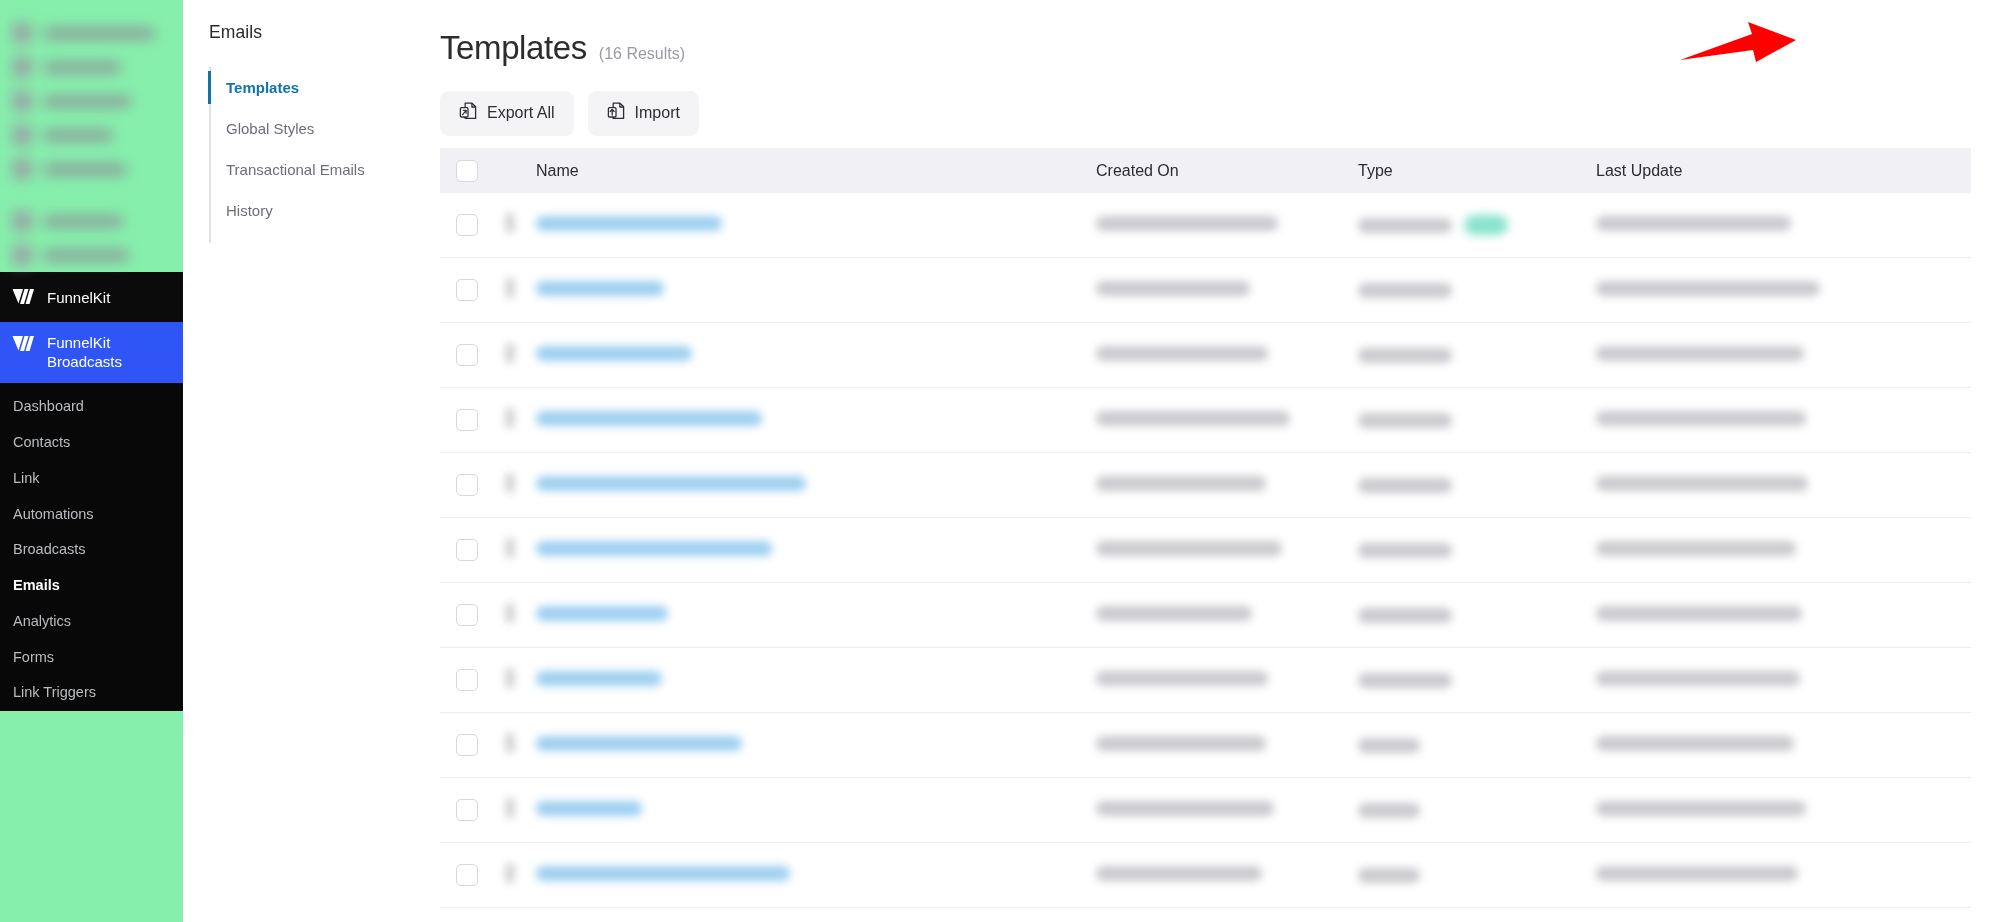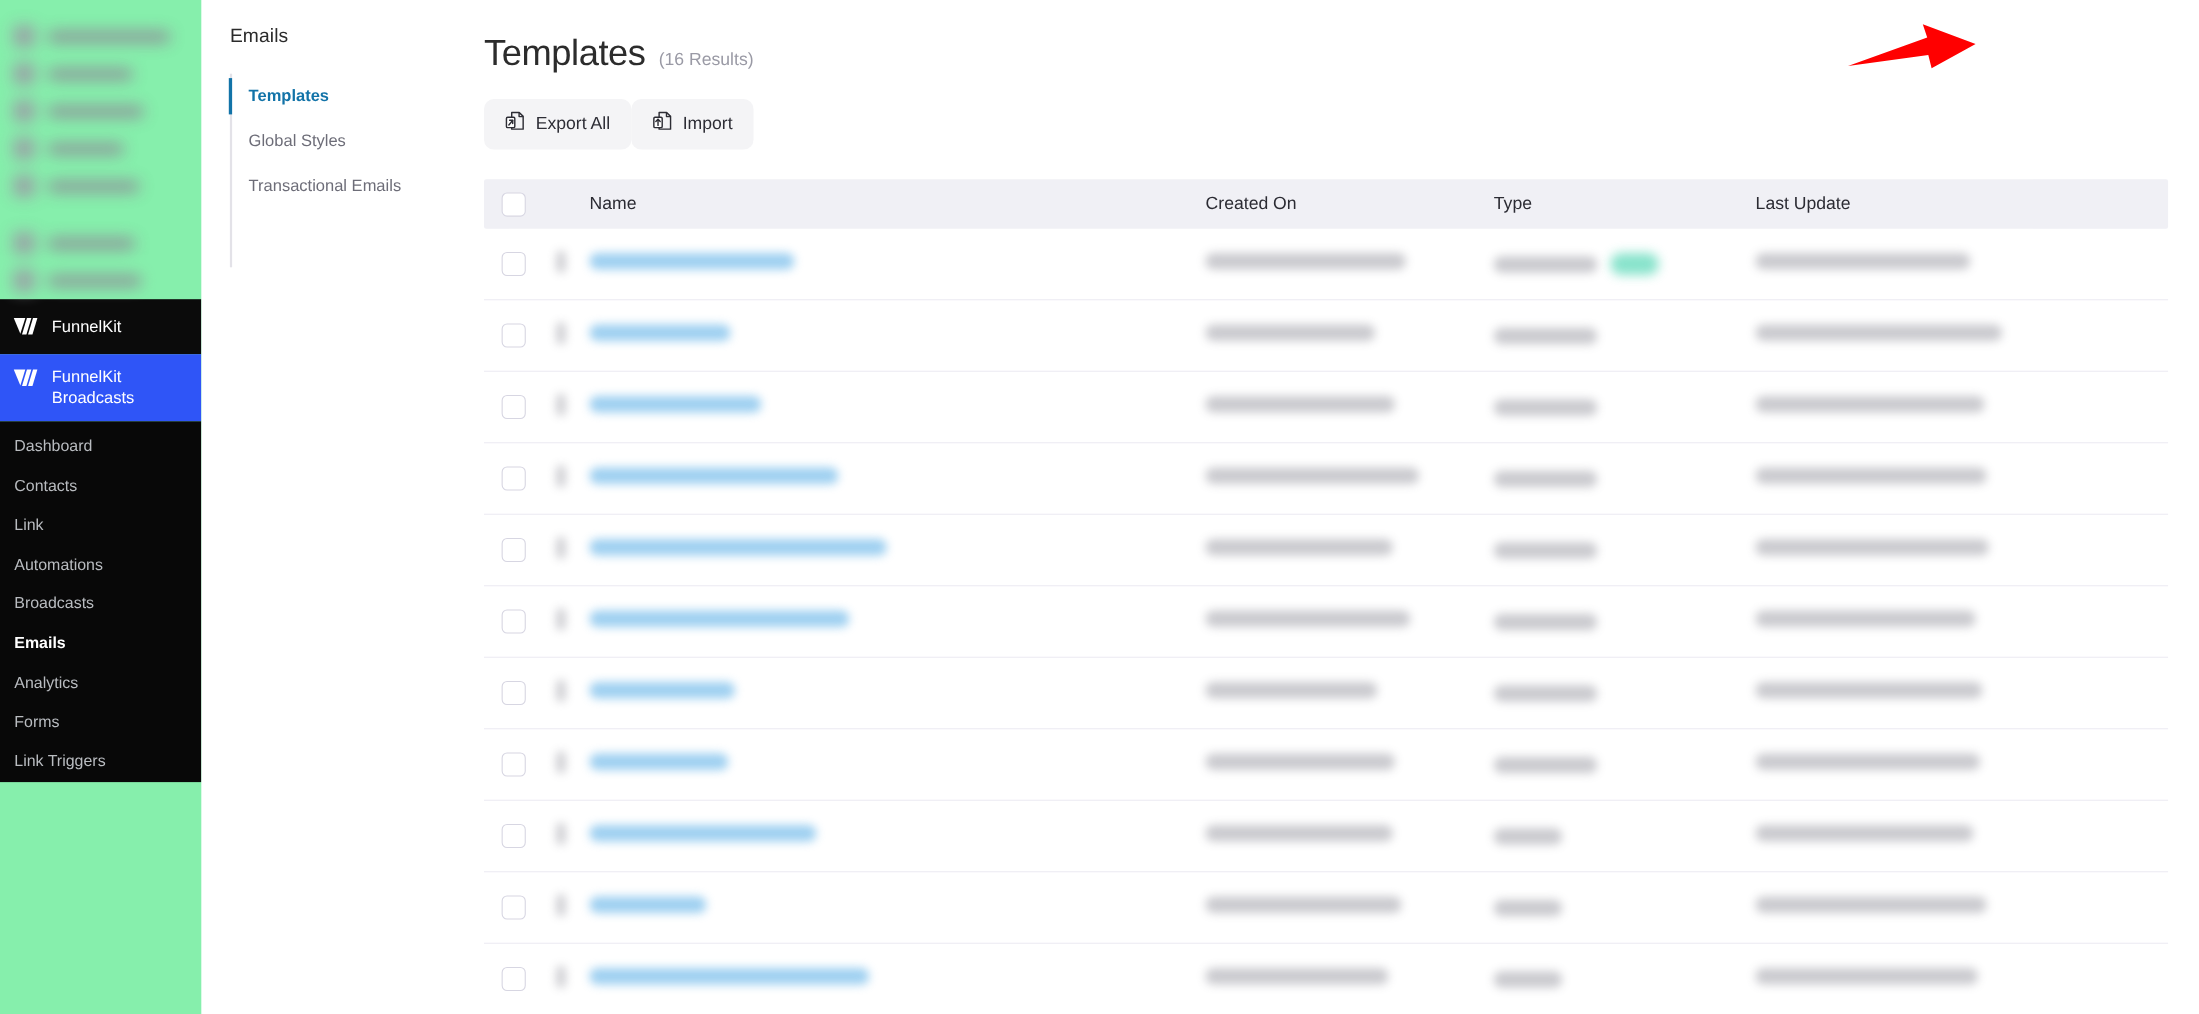--- a/index.html
+++ b/index.html
@@ -174,38 +174,38 @@
     background: #ffffff;
   }
   .search-box input::placeholder { color: #9a9aa5; }
   .search-icon {
     position: absolute;
     left: 17px; top: 50%;
     transform: translateY(-50%);
     pointer-events: none;
   }
 
-  .toolbar-right { display: flex; }
+  .toolbar-right { display: flex; gap: 14px; }
   .btn-ghost {
     display: inline-flex;
     align-items: center;
     gap: 9px;
     background: #f4f4f6;
     border: none;
     border-radius: 9px;
     padding: 11px 19px;
     font-size: 16px;
     color: #2d2d35;
     cursor: pointer;
     font-family: inherit;
     white-space: nowrap;
   }
 
   
-  .table { margin-top: 19px; width: 100%; }
+  .table { margin-top: 4px; width: 100%; }
   .t-row {
     display: flex;
     align-items: center;
     height: 65px;
     border-bottom: 1px solid #edecf3;
   }
   .t-head {
     background: #f0f0f5;
     height: 45px;
     border-bottom: none;
@@ -338,20 +338,21 @@
     </nav>
   </aside>
 
   <nav class="sub-nav">
     <div class="sub-nav-title">Emails</div>
     <div class="sub-list">
       <div class="sub-rail"></div>
       <div class="sub-item active">Templates</div>
       <div class="sub-item">Global Styles</div>
       <div class="sub-item">Transactional Emails</div>
+      <div class="sub-item">History</div>
     </div>
   </nav>
 
   <main class="main">
 
     <div class="main-head">
       <div class="title-wrap">
         <h1 class="page-title">Templates</h1>
         <span class="results-count">(16 Results)</span>
       </div>

